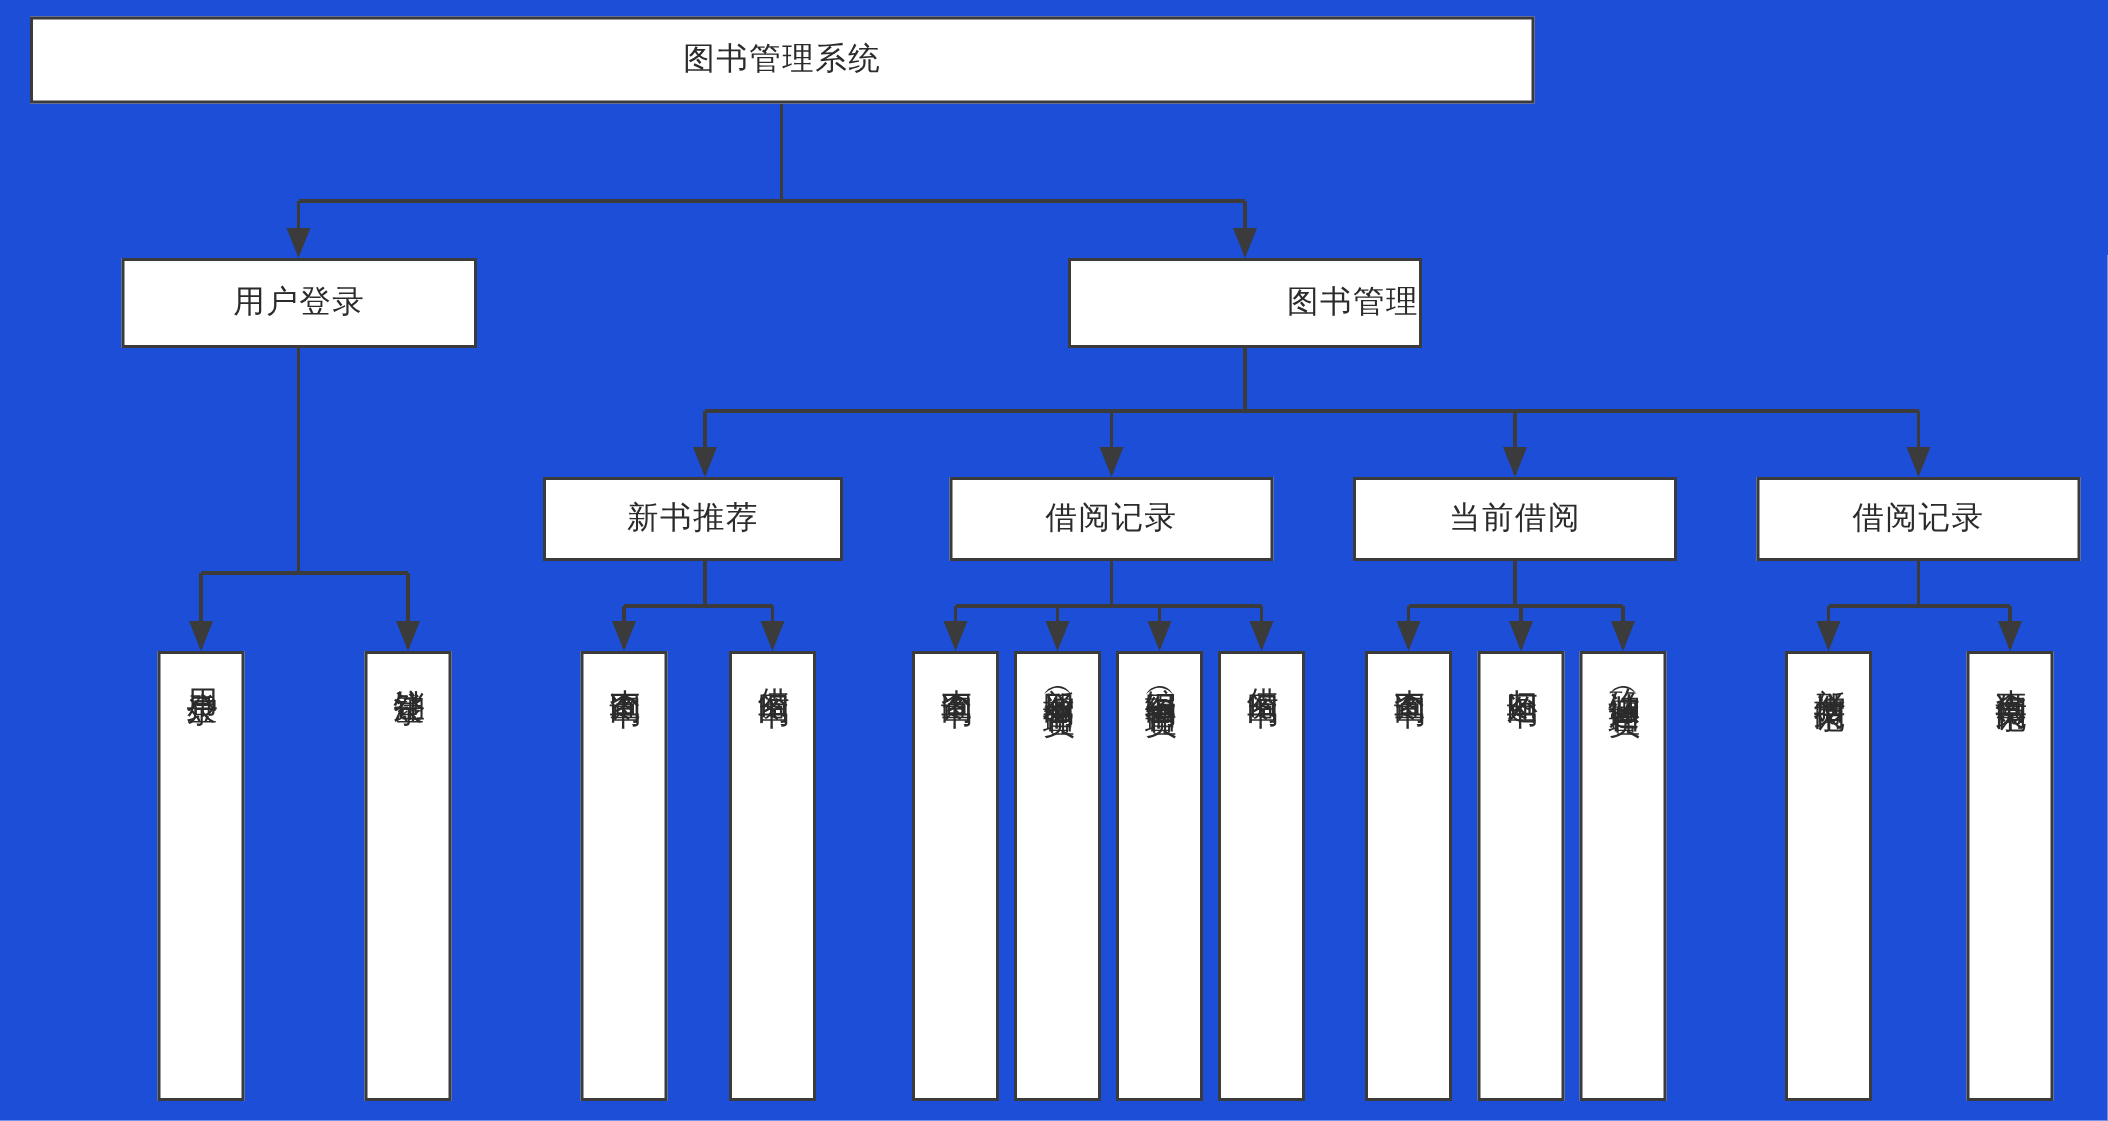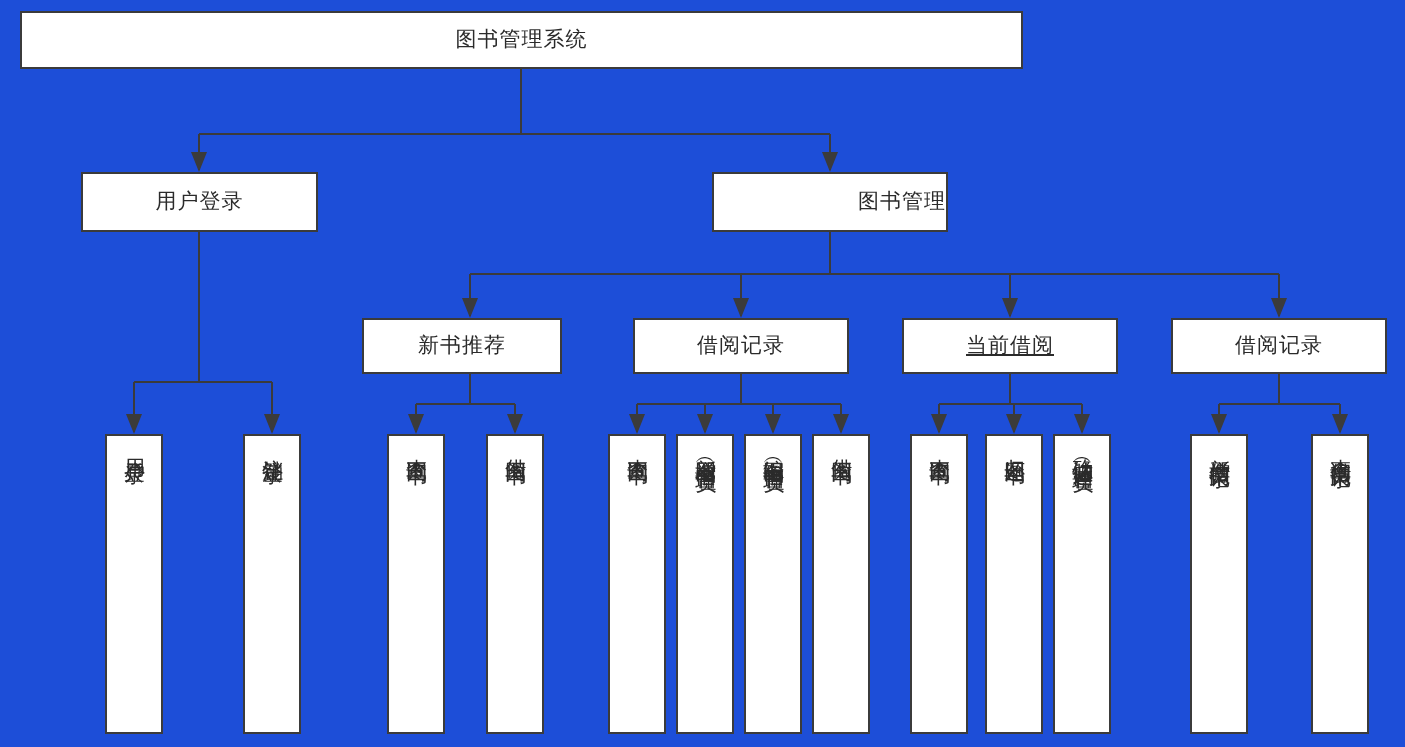--- a/index.html
+++ b/index.html
@@ -136,21 +136,21 @@
       </div>
       <div class="node-box node-h" style="left: 712px; top: 172px; width: 236px; height: 60px; border-color: rgb(59, 59, 59); background: rgb(255, 255, 255); justify-content: flex-end;">
         <span class="node-label" style="color: rgb(43, 43, 43);">图书管理</span>
       </div>
       <div class="node-box node-h" style="left: 362px; top: 318px; width: 200px; height: 56px; border-color: rgb(59, 59, 59); background: rgb(255, 255, 255);">
         <span class="node-label" style="color: rgb(43, 43, 43);">新书推荐</span>
       </div>
       <div class="node-box node-h" style="left: 633px; top: 318px; width: 216px; height: 56px; border-color: rgb(59, 59, 59); background: rgb(255, 255, 255);">
         <span class="node-label" style="color: rgb(43, 43, 43);">借阅记录</span>
       </div>
-      <div class="node-box node-h" style="left: 902px; top: 318px; width: 216px; height: 56px; border-color: rgb(59, 59, 59); background: rgb(255, 255, 255); text-decoration: underline;">
+      <div class="node-box node-h" style="left: 902px; top: 318px; width: 216px; height: 56px; border-color: rgb(59, 59, 59); background: rgb(255, 255, 255);">
         <span class="node-label" style="color: rgb(43, 43, 43);">当前借阅</span>
       </div>
       <div class="node-box node-h" style="left: 1171px; top: 318px; width: 216px; height: 56px; border-color: rgb(59, 59, 59); background: rgb(255, 255, 255);">
         <span class="node-label" style="color: rgb(43, 43, 43);">借阅记录</span>
       </div>
       <div class="node-box node-v" style="left: 105px; top: 434px; width: 58px; height: 300px; border-color: rgb(59, 59, 59); background: rgb(255, 255, 255);">
         <span class="node-label" style="color: rgb(43, 43, 43);">用户登录</span>
       </div>
       <div class="node-box node-v" style="left: 243px; top: 434px; width: 58px; height: 300px; border-color: rgb(59, 59, 59); background: rgb(255, 255, 255);">
         <span class="node-label" style="color: rgb(43, 43, 43);">注销登录</span>

